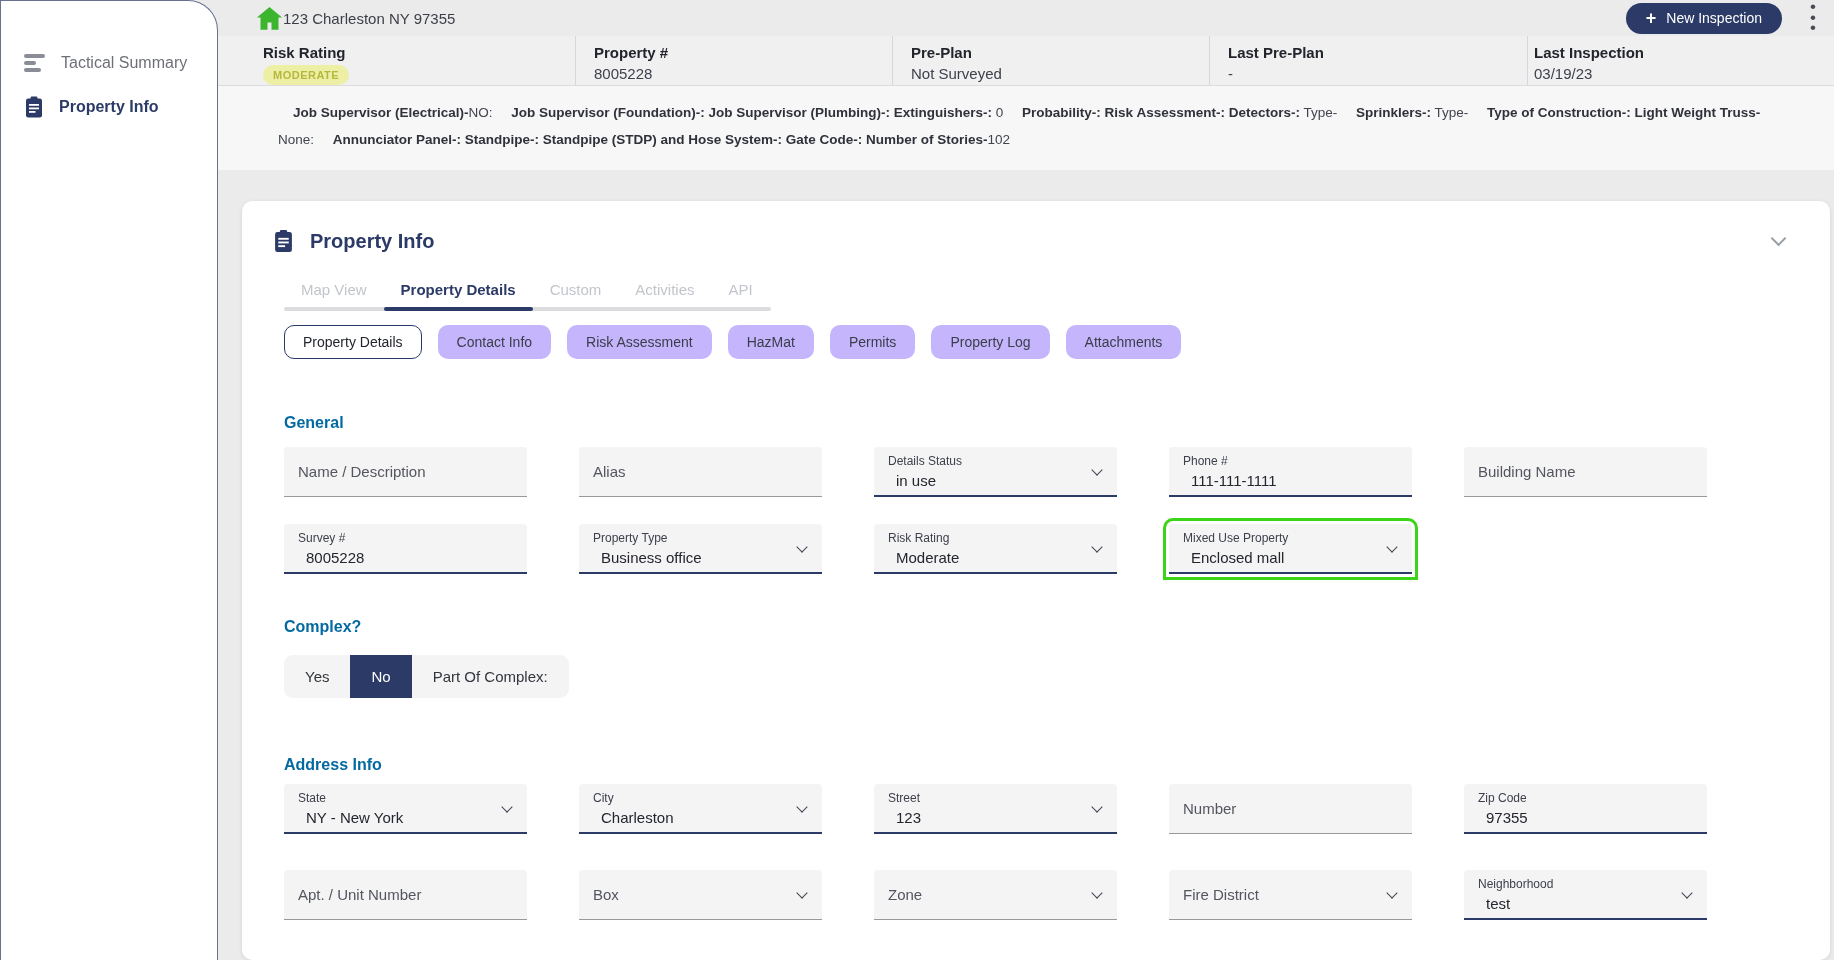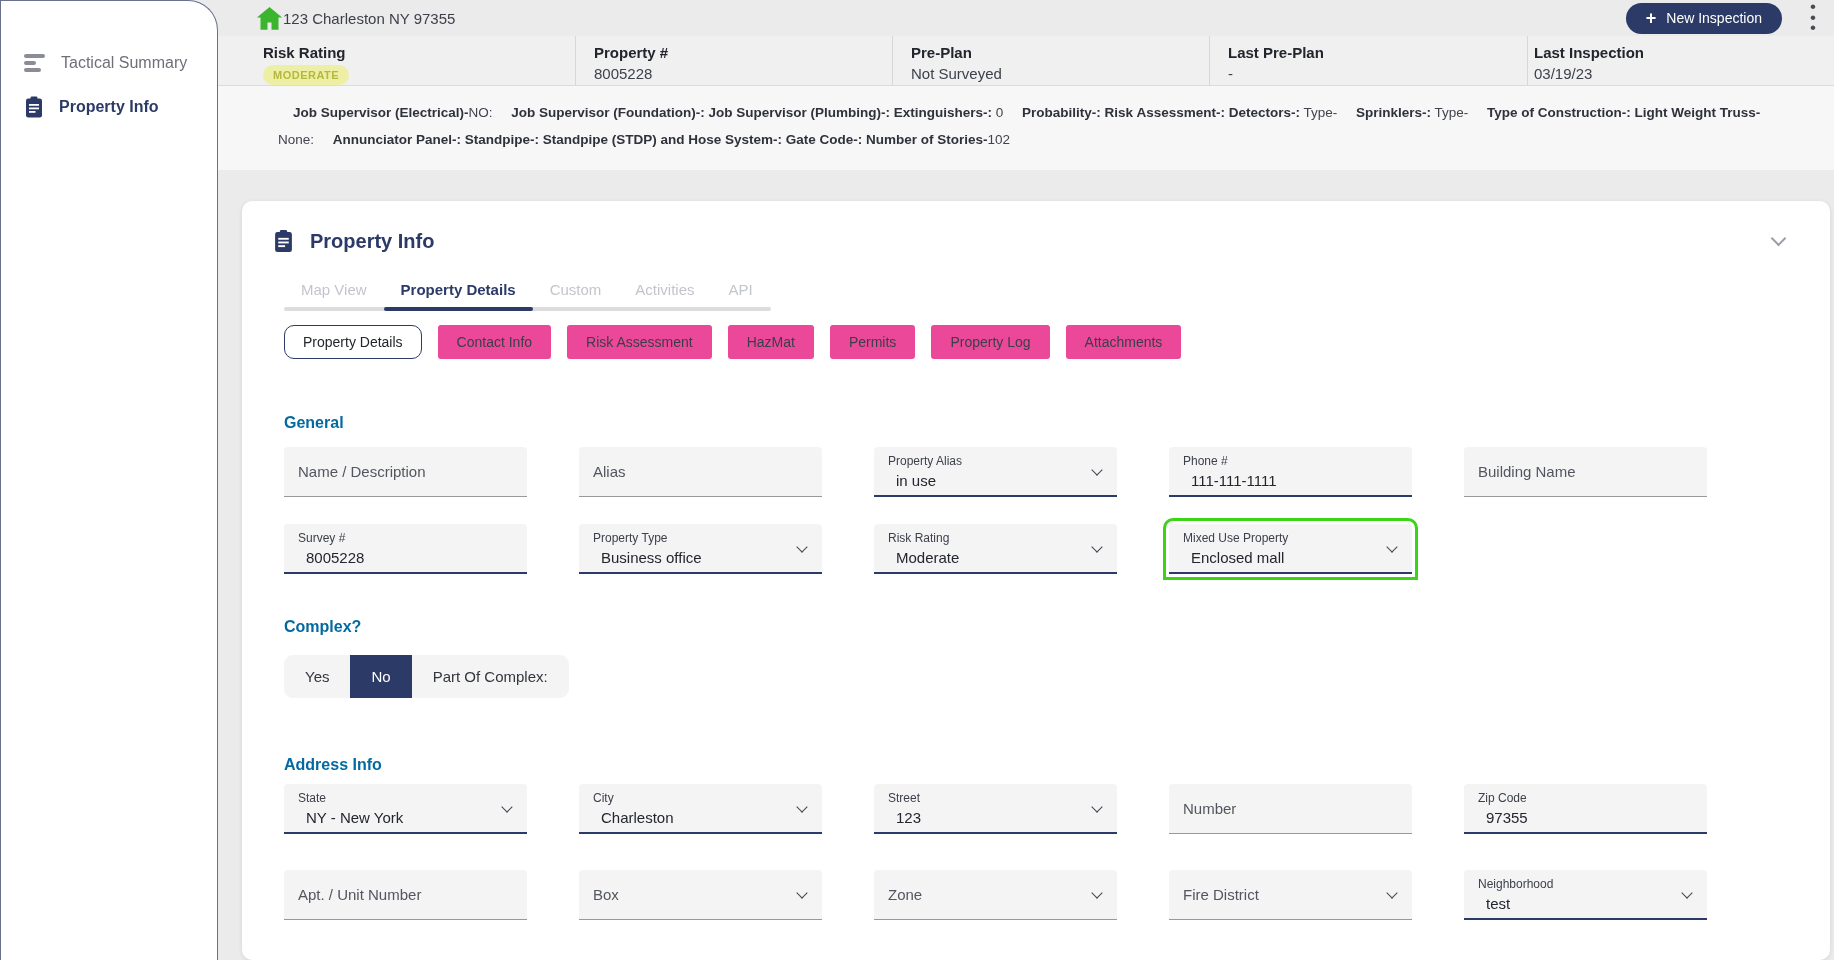--- a/index.html
+++ b/index.html
@@ -73,21 +73,21 @@
     position:relative; white-space:nowrap; }
   .tab.active { color:#2b3a66; font-weight:bold; }
   .tab.active::after { content:""; position:absolute; left:0; right:0; bottom:0;
     height:4px; background:#2b3a66; border-radius:2px; z-index:1; }
   .tab-track { position:absolute; left:0; right:0; bottom:0; height:4px;
     background:#dcdcde; border-radius:2px; }
 
   
   .chips { display:flex; gap:16px; margin:14px 0 0 11px; }
   .chip { height:34px; display:flex; align-items:center; padding:0 18px;
-    background:#ec4899; border-radius:3px; font-size:14px; color:#3b3e49;
+    background:#c4b5fd; border-radius:10px; font-size:14px; color:#3b3e49;
     cursor:pointer; border:1px solid transparent; white-space:nowrap; }
   .chip.active { background:#fff; border:1px solid #2b3a66; color:#23252d;
     border-radius:10px; }
 
   .section-h { font-size:16px; font-weight:bold; color:#0369a1; margin-left:11px; }
   .h-general { margin-top:55px; }
   .h-complex { margin-top:44px; }
   .h-address { margin-top:58px; }
 
   
@@ -229,21 +229,21 @@
       <h3 class="section-h h-general">General</h3>
 
       <div class="grid">
         <div class="fld empty">
           <div class="fld-ph">Name / Description</div>
         </div>
         <div class="fld empty">
           <div class="fld-ph">Alias</div>
         </div>
         <div class="fld filled">
-          <div class="fld-lbl">Property Alias</div>
+          <div class="fld-lbl">Details Status</div>
           <div class="fld-val">in use</div>
           <span class="chev"></span>
         </div>
         <div class="fld filled">
           <div class="fld-lbl">Phone #</div>
           <div class="fld-val">111-111-1111</div>
         </div>
         <div class="fld empty">
           <div class="fld-ph">Building Name</div>
         </div>

